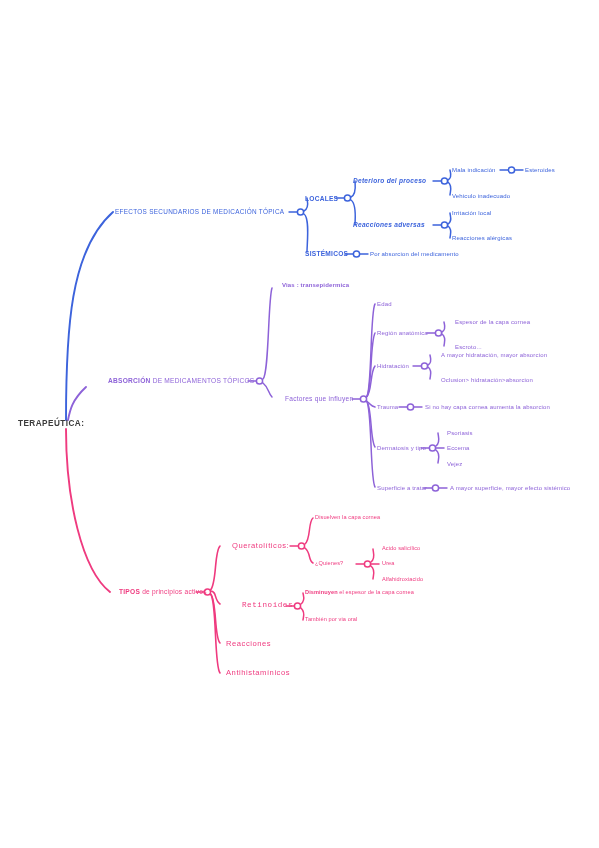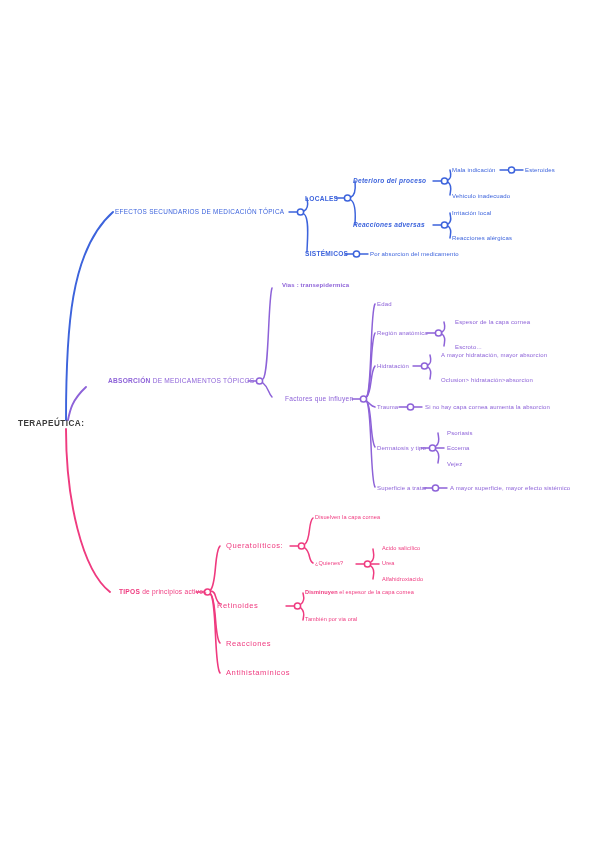--- a/index.html
+++ b/index.html
@@ -219,33 +219,33 @@
   <div class="lbl c-purple sz-l3 anchor-l" style="left:447px; top:464px;">Vejez</div>
 
   <div class="lbl c-purple sz-l3 anchor-l" style="left:377px; top:488px;">Superficie a tratar</div>
 
   <div class="lbl c-purple sz-l3 anchor-l" style="left:450px; top:488px;">A mayor superficie, mayor efecto sistémico</div>
 
   <div class="lbl c-pink sz-l2 anchor-l" style="left:119px; top:592px;">
     <span class="b">TIPOS</span><span> de principios activos</span>
   </div>
 
-  <div class="lbl c-pink mid-pink anchor-l" style="left:226px; top:546px;">Queratolíticos:</div>
+  <div class="lbl c-pink mid-pink anchor-l" style="left:232px; top:546px;">Queratolíticos:</div>
 
   <div class="lbl c-pink sz-l4 anchor-l" style="left:315px; top:518px;">Disuelven la capa cornea</div>
 
   <div class="lbl c-pink sz-l4 anchor-l" style="left:315px; top:564px;">¿Quienes?</div>
 
   <div class="lbl c-pink sz-l4 anchor-l" style="left:382px; top:549px;">Acido salicílico</div>
 
   <div class="lbl c-pink sz-l4 anchor-l" style="left:382px; top:564px;">Urea</div>
 
   <div class="lbl c-pink sz-l4 anchor-l" style="left:382px; top:580px;">Alfahidroxiacido</div>
 
-  <div class="lbl c-pink mid-pink anchor-l" style="left:217px; top:606px;">Retinoides</div>
+  <div class="lbl c-pink mid-pink anchor-l" style="left:242px; top:606px;font-family:Liberation Mono, monospace;">Retinoides</div>
 
   <div class="lbl c-pink sz-l4 anchor-l" style="left:305px; top:593px;">
     <span class="b">Disminuyen</span><span> el espesor de la capa cornea</span>
   </div>
 
   <div class="lbl c-pink sz-l4 anchor-l" style="left:305px; top:620px;">También por via oral</div>
 
   <div class="lbl c-pink mid-pink anchor-l" style="left:226px; top:644px;">Reacciones</div>
 
   <div class="lbl c-pink mid-pink anchor-l" style="left:226px; top:673px;">Antihistamínicos</div>

